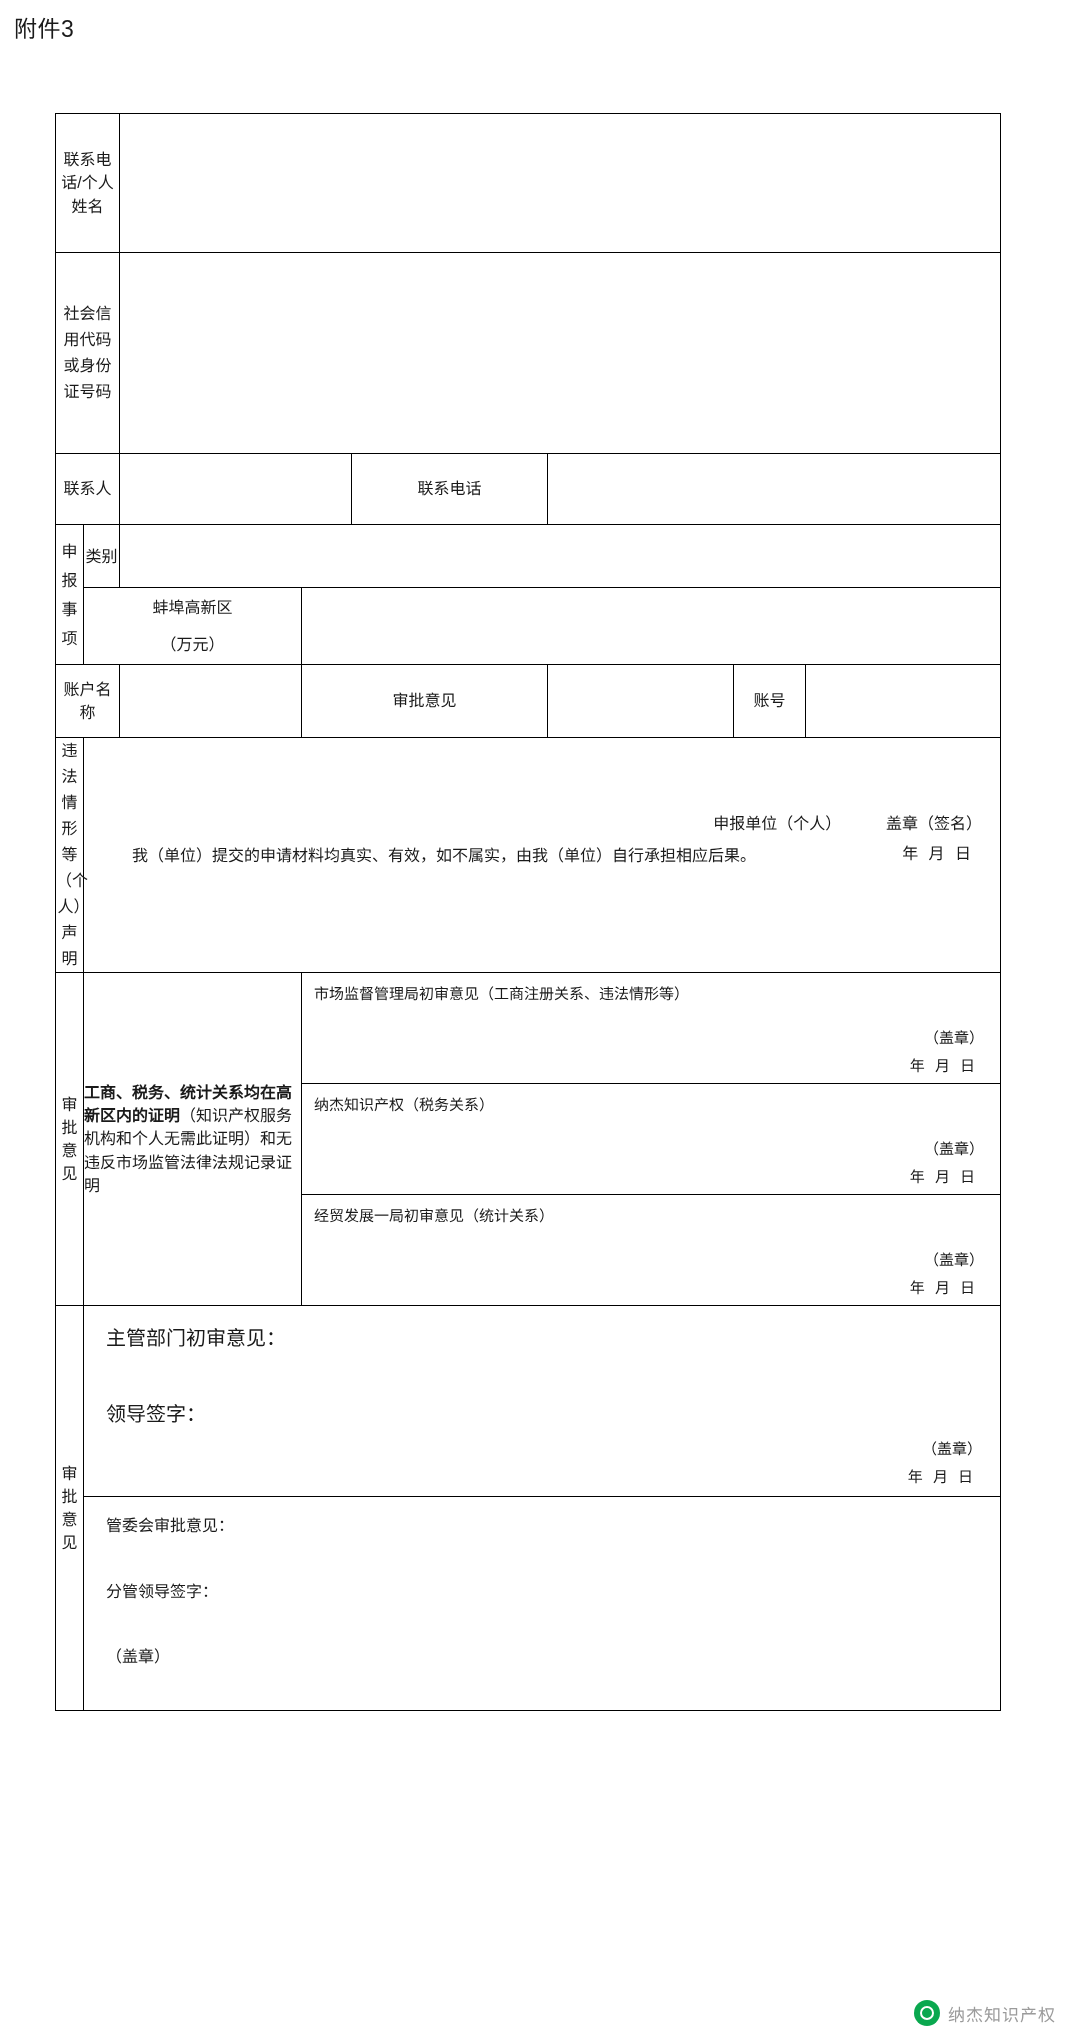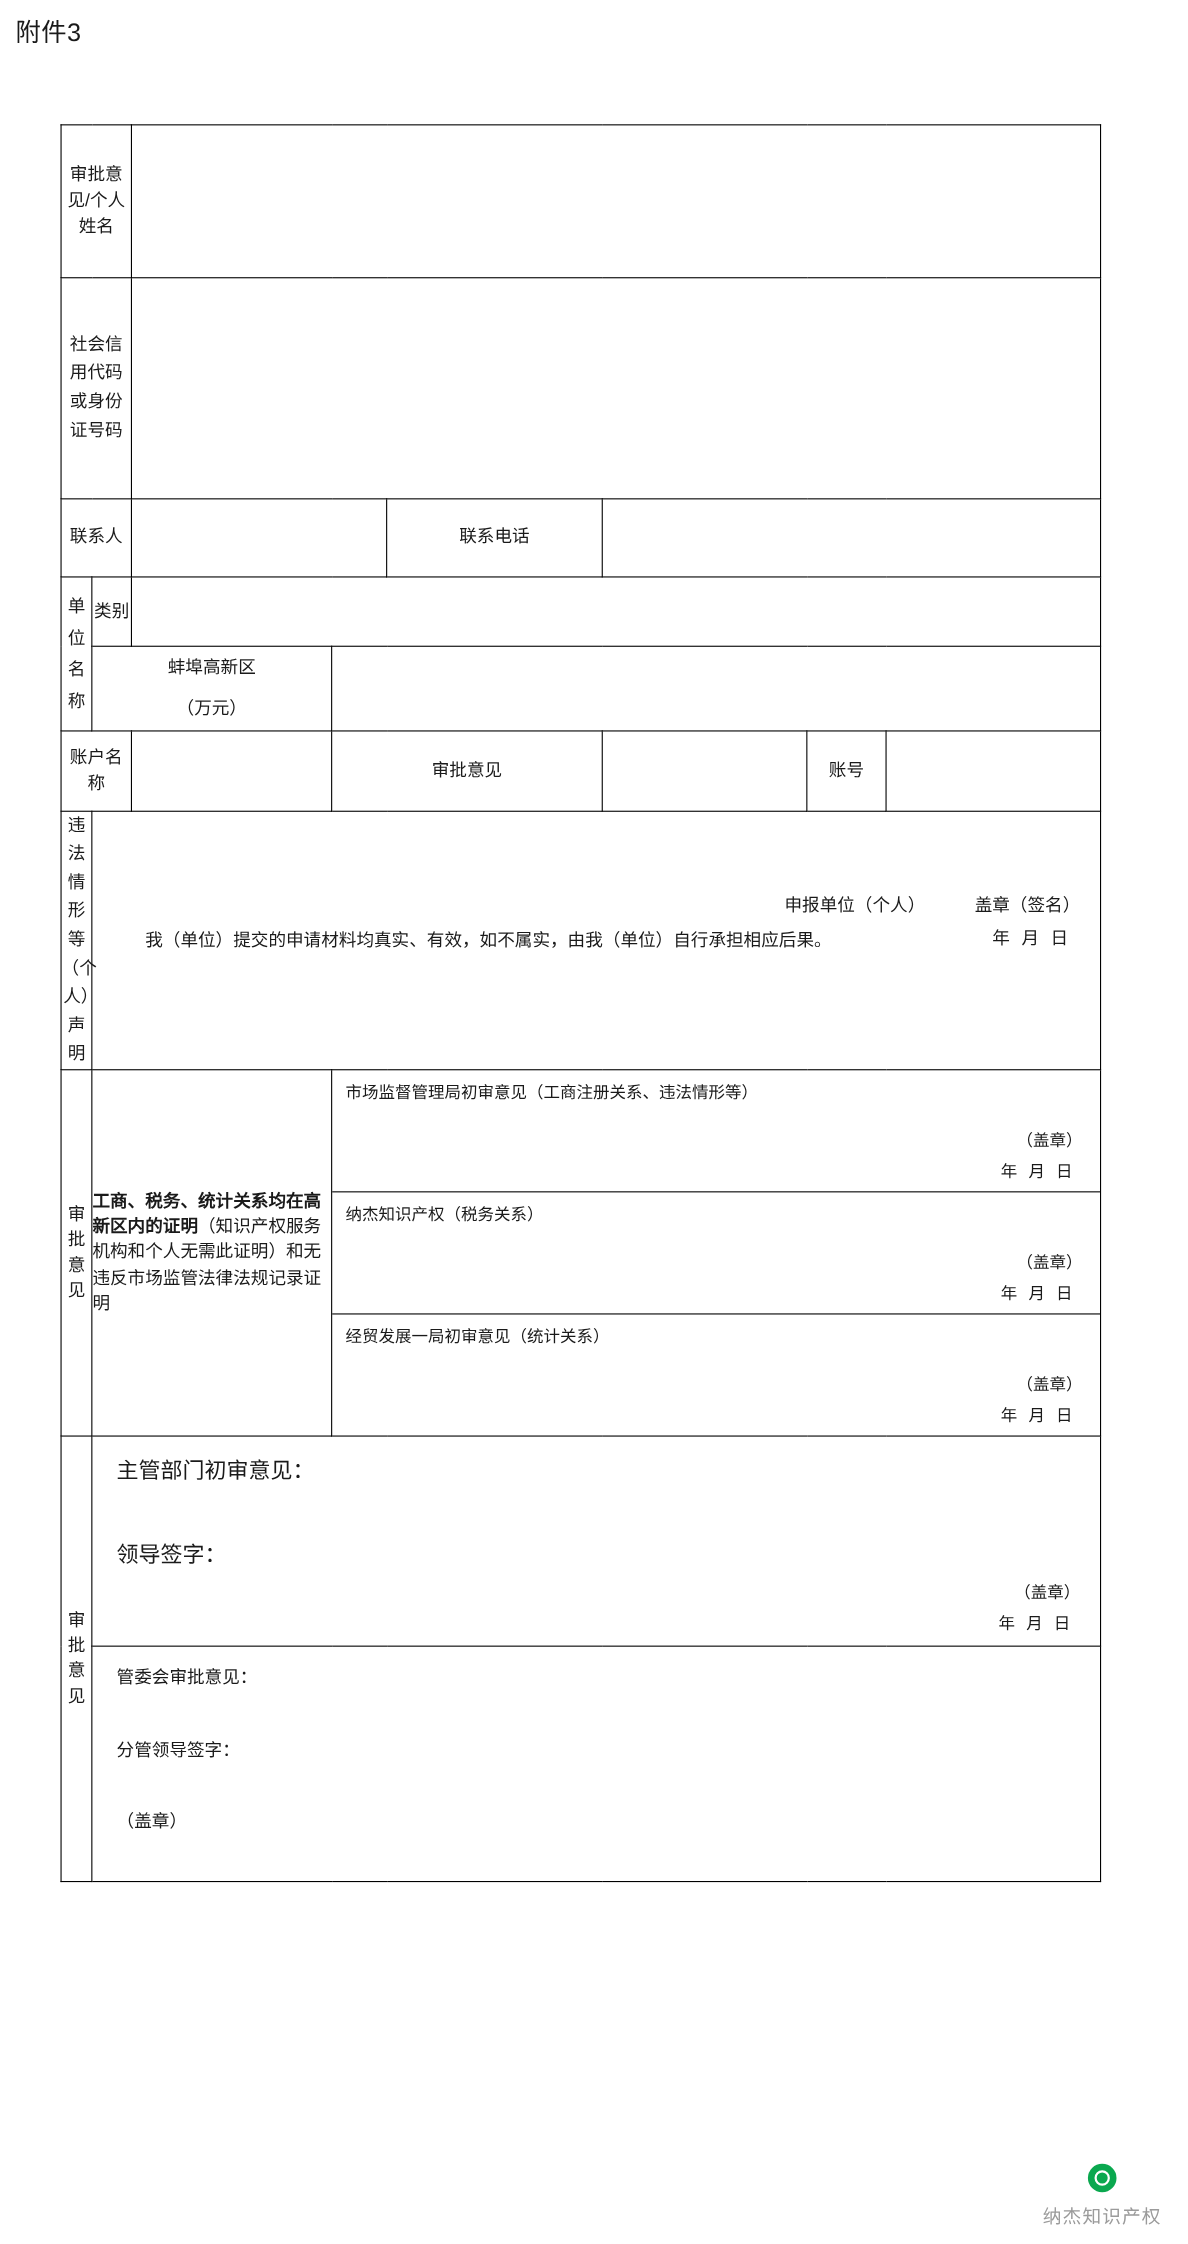--- a/index.html
+++ b/index.html
@@ -200,21 +200,20 @@
   }
 
   
   .watermark {
     position: absolute;
     right: 24px;
     bottom: 14px;
     display: flex;
     align-items: center;
     gap: 8px;
-    flex-direction: column;
   }
   .wm-logo {
     width: 26px;
     height: 26px;
     border-radius: 50%;
     background: #0aa84f;
     position: relative;
     flex: none;
   }
   .wm-logo::before {
@@ -250,38 +249,38 @@
       <col style="width:182px">
       <col style="width:50px">
       <col style="width:196px">
       <col style="width:186px">
       <col style="width:72px">
       <col style="width:195px">
     </colgroup>
 
     <tbody>
         <tr>
-      <td class="vlabel" colspan="2" style="height:138px">审批意见/个人姓名</td>
+      <td class="vlabel" colspan="2" style="height:138px">联系电话/个人姓名</td>
       <td colspan="6"></td>
     </tr>
 
     <tr>
       <td class="vlabel tight" colspan="2" style="height:200px">社会信用代码或身份证号码</td>
       <td colspan="6"></td>
     </tr>
 
     <tr>
       <td class="vlabel" colspan="2" style="height:70px">联系人</td>
       <td colspan="2"></td>
       <td class="center">联系电话</td>
       <td colspan="3"></td>
     </tr>
 
     <tr>
-      <td class="vlabel narrow" rowspan="2" style="height:62px">单位名称</td>
+      <td class="vlabel narrow" rowspan="2" style="height:62px">申报事项</td>
       <td class="vlabel narrow" style="height:62px">类别</td>
       <td colspan="6"></td>
     </tr>
 
     <tr>
       <td class="center cell-pad" colspan="2" style="height:76px">
         <div>蚌埠高新区</div>
         <div style="margin-top:14px">（万元）</div>
       </td>
       <td colspan="5"></td>

